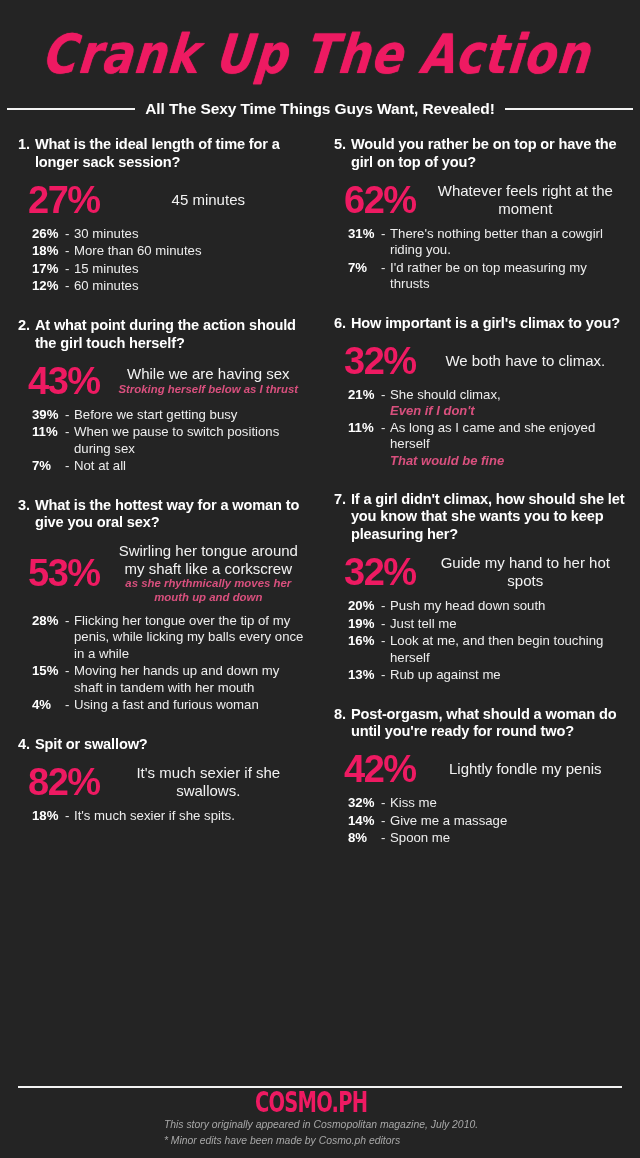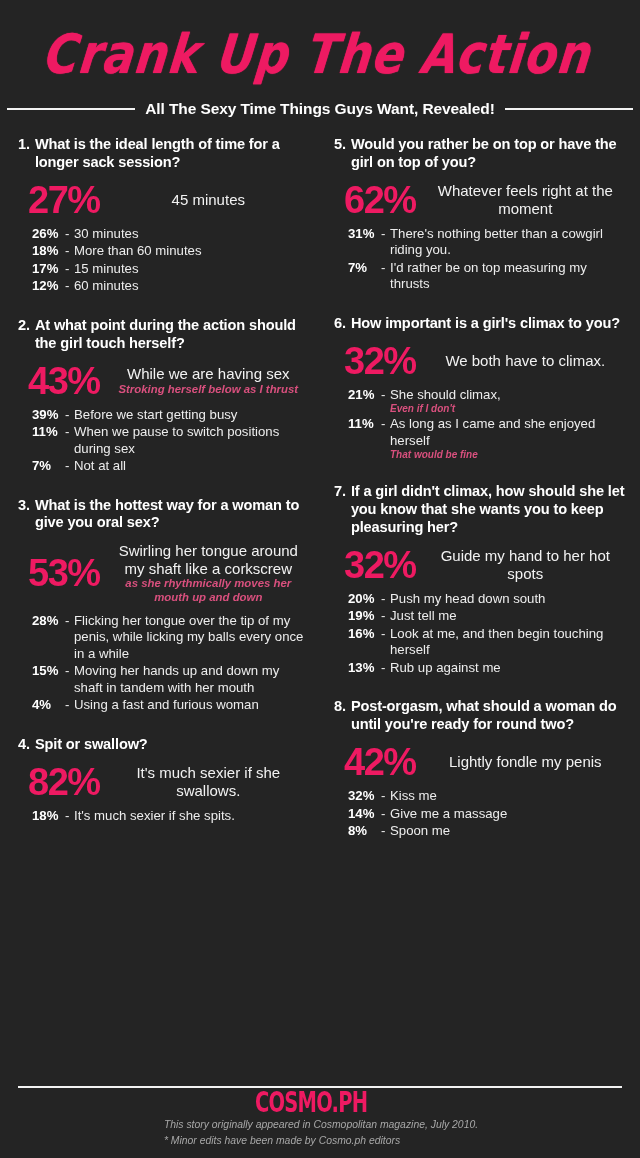--- a/index.html
+++ b/index.html
@@ -87,21 +87,21 @@
     font-size:13.2px;line-height:1.25;color:#ededed;
     margin-bottom:1px;
   }
   .opct{
     flex:0 0 auto;width:33px;text-align:left;
     font-weight:bold;color:#ffffff;font-size:13.2px;
   }
   .odash{flex:0 0 auto;width:9px;color:#ededed;}
   .otext{flex:1 1 auto;}
   .osub{
-    font-size:10px;font-style:italic;font-weight:bold;
+    font-size:13px;font-style:italic;font-weight:bold;
     color:#d9507e;line-height:1.2;
   }
 
   
   .footer{
     position:absolute;left:0;right:0;bottom:0;
     height:70px;
     border-top:2px solid #f2f2f2;
     margin:0 18px;
     display:flex;align-items:center;flex-direction:column;

